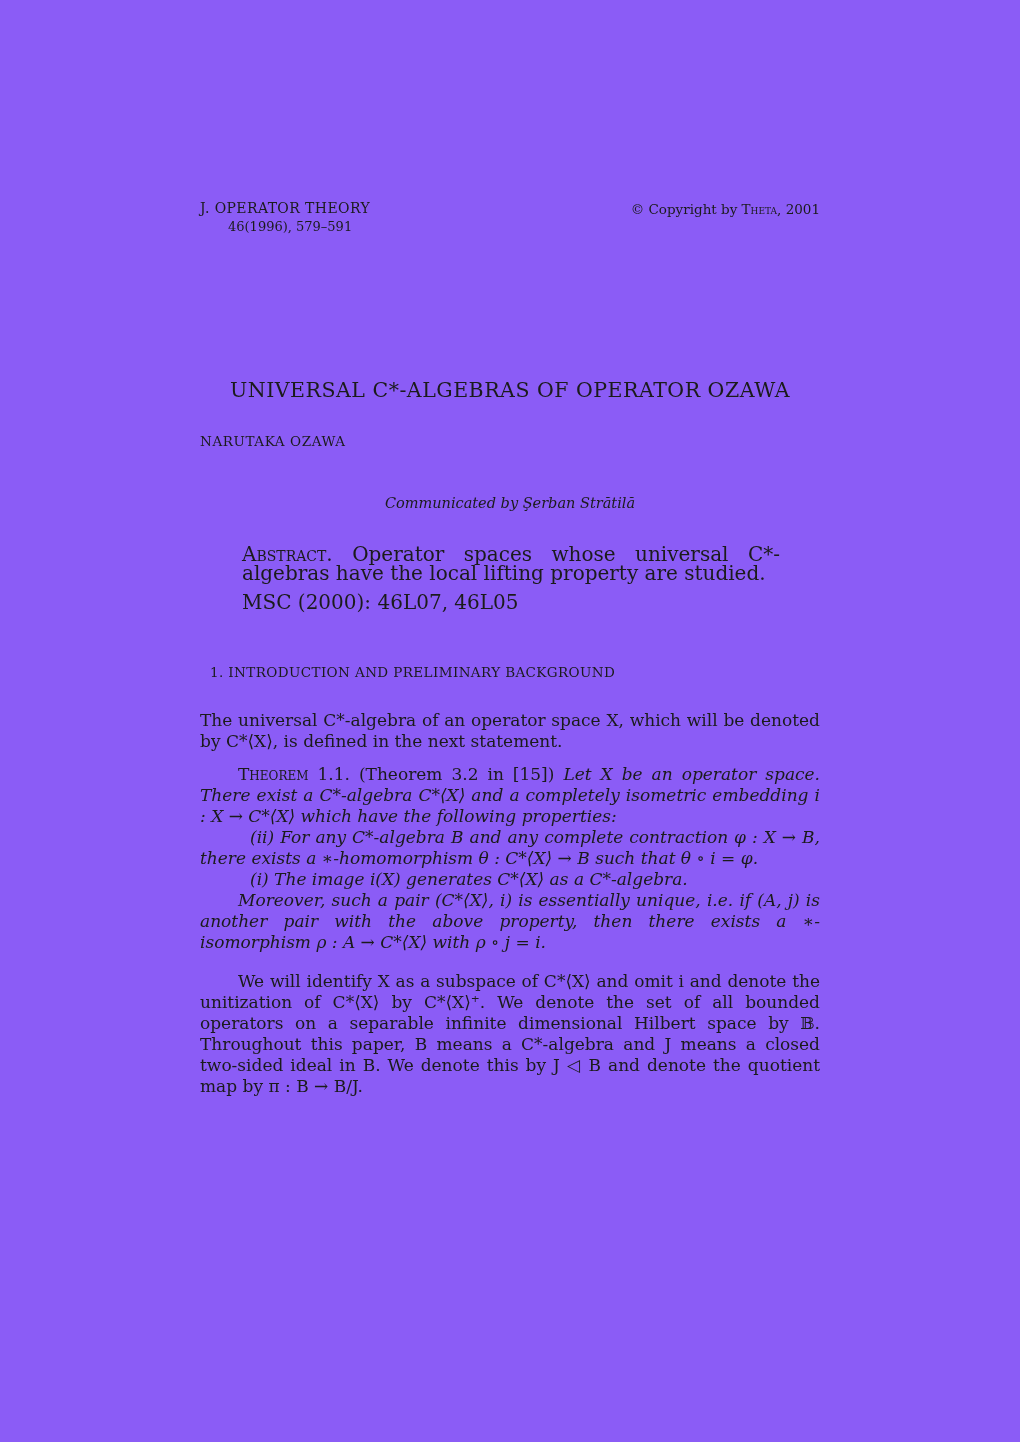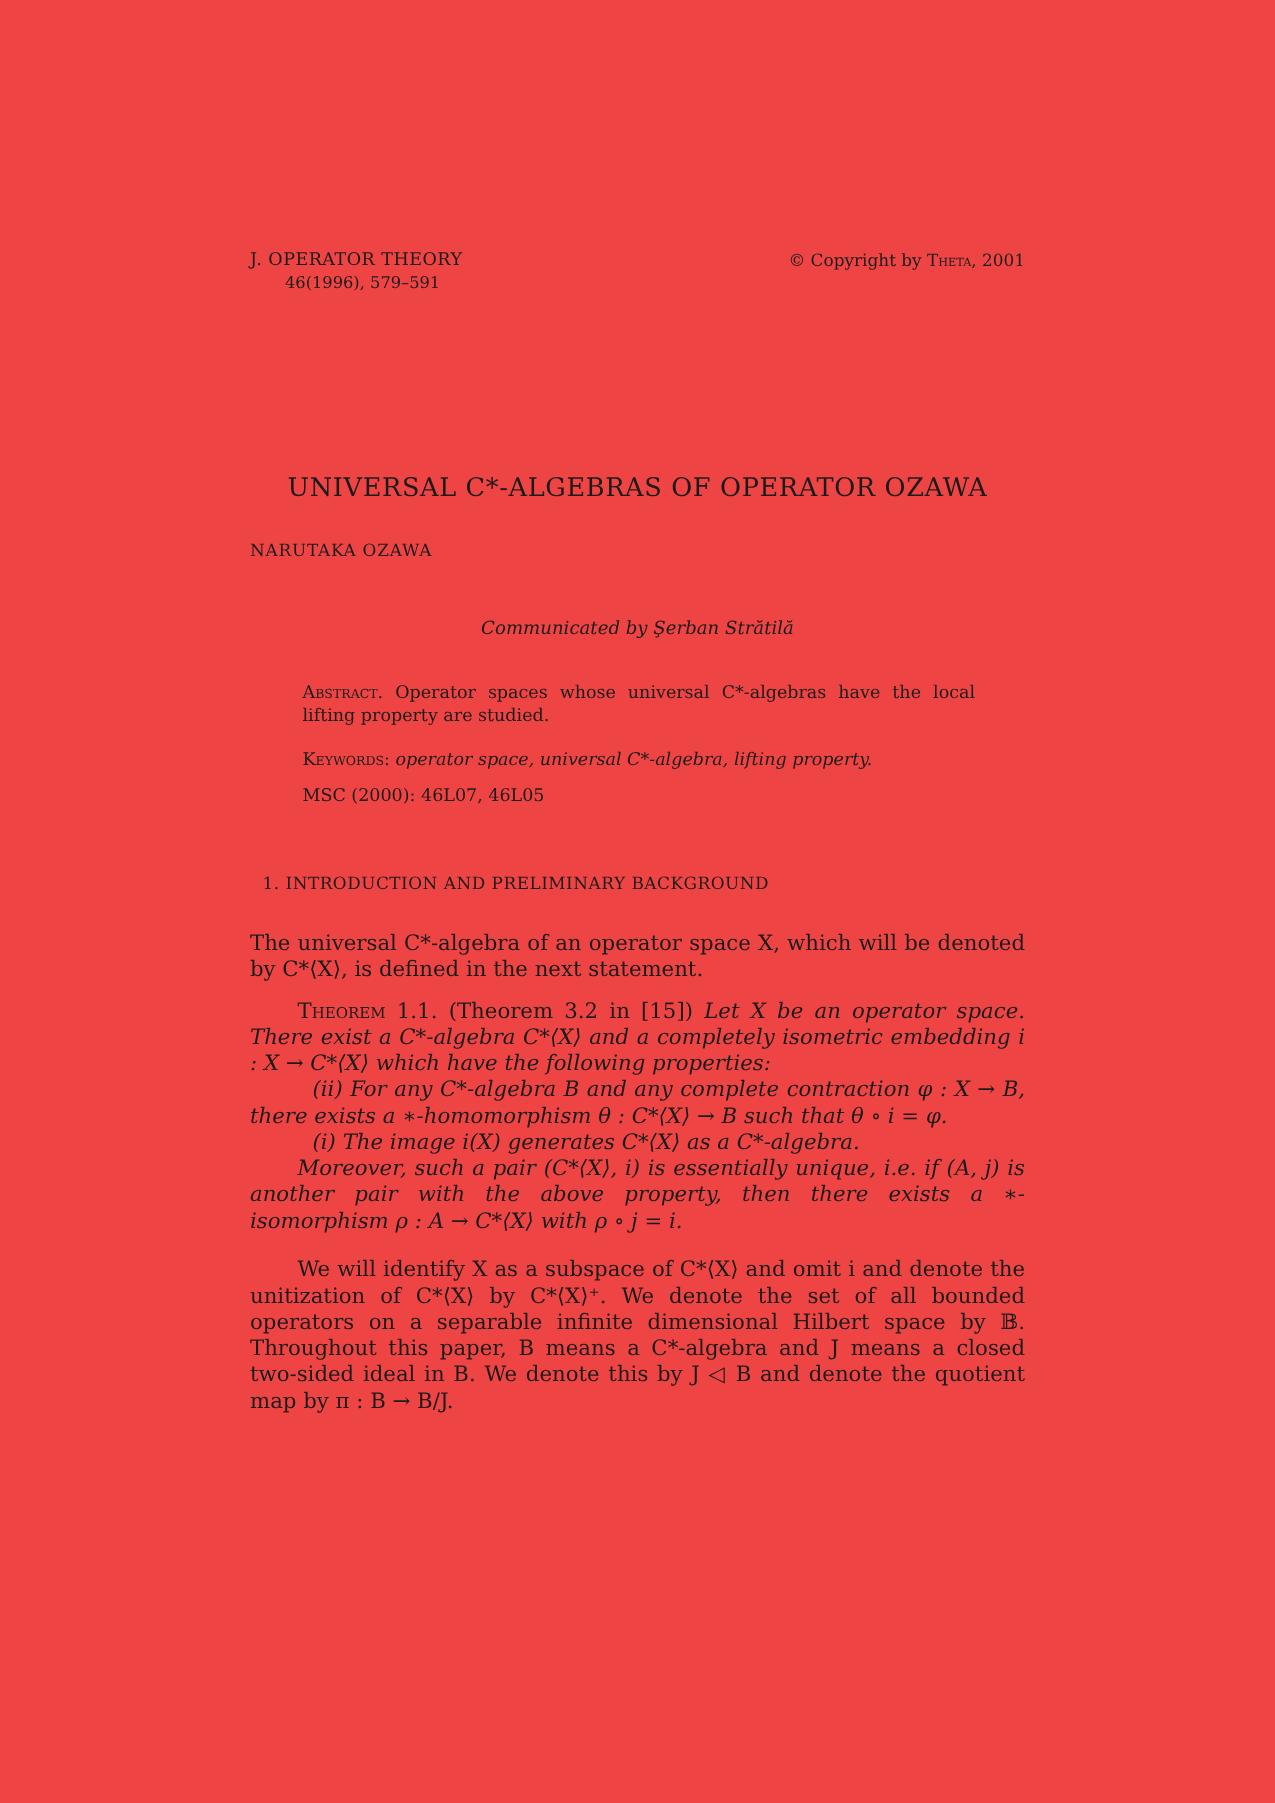--- a/index.html
+++ b/index.html
@@ -4,21 +4,21 @@
 <style>
   html, body {
     margin: 0;
     padding: 0;
     background: #ffffff;
   }
   .page {
     position: relative;
     width: 1020px;
     height: 1442px;
-    background: #ef4444;
+    background: #8b5cf6;
     color: #1b1b1b;
     font-family: "DejaVu Serif", "DejaVu Sans", "Liberation Serif", serif;
     overflow: hidden;
   }
   .content {
     width: 620px;
     margin: 0 auto;
     padding-top: 200px;
   }
   .smallcaps { font-variant: small-caps; }
@@ -67,21 +67,21 @@
     margin-top: 46px;
     text-align: center;
     font-style: italic;
     font-size: 14.5px;
   }
 
   
   .abstract, .keywords, .msc {
     margin-left: 42px;
     margin-right: 40px;
-    font-size: 14px;
+    font-size: 20px;
     line-height: 19px;
     text-align: justify;
   }
   .abstract { margin-top: 34px; }
   .keywords { margin-top: 16px; }
   .msc      { margin-top: 10px; }
 
   
   .section-heading {
     margin: 52px 0 0 0;
@@ -130,24 +130,20 @@
 
     <div class="author">NARUTAKA OZAWA</div>
 
     <div class="communicated">Communicated by Şerban Strătilă</div>
 
     <div class="abstract">
       <span class="smallcaps">Abstract.</span>
       <span>Operator spaces whose universal C*-algebras have the local lifting property are studied.</span>
     </div>
 
-    <div class="keywords">
-      <span class="smallcaps">Keywords:</span>
-      <span class="italic">operator space, universal C*-algebra, lifting property.</span>
-    </div>
 
     <div class="msc">
       <span>MSC (2000):</span>
       <span>46L07, 46L05</span>
     </div>
 
     <h2 class="section-heading">1. INTRODUCTION AND PRELIMINARY BACKGROUND</h2>
 
     <p class="body-p first">The universal C*-algebra of an operator space X, which will be denoted by C*⟨X⟩, is defined in the next statement.</p>
 

